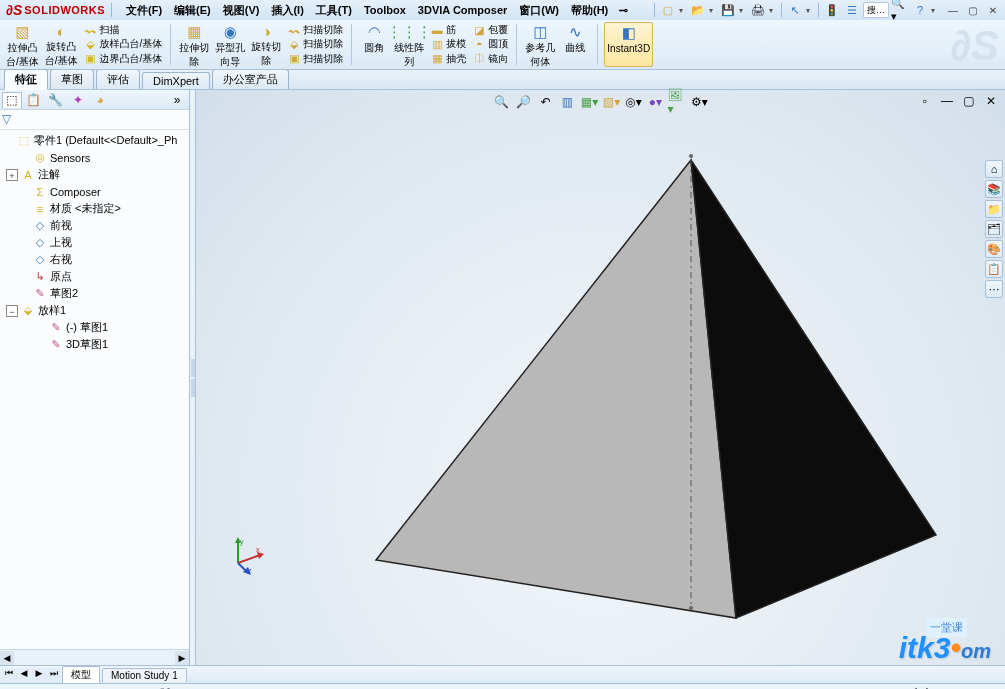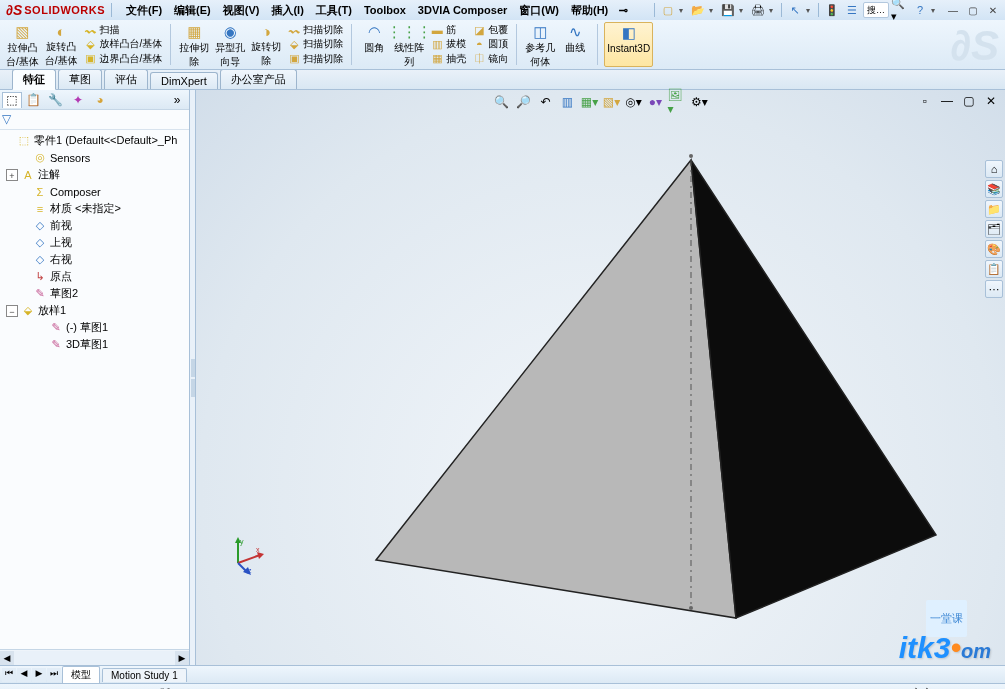--- a/index.html
+++ b/index.html
@@ -23,21 +23,21 @@
 .rbtn { display: flex; flex-direction: column; align-items: center; justify-content: flex-start; padding: 1px 2px; cursor: pointer; border-radius: 2px; min-width: 24px; }
 .rbtn.big { min-width: 32px; }
 .rbtn.selected { background: linear-gradient(#fff3d1, #fde6a2); border: 1px solid #d9b35c; }
 .rbtn .ric { width: 20px; height: 18px; display: flex; align-items: center; justify-content: center; font-size: 15px; }
 .rbtn .rlab { font-size: 10px; line-height: 14px; text-align: center; white-space: pre-line; }
 .rcol { display: flex; flex-direction: column; justify-content: space-between; padding: 1px 0; }
 .rline { display: flex; align-items: center; gap: 2px; font-size: 10px; height: 15px; cursor: pointer; padding: 0 2px; }
 .rline .sic { width: 14px; height: 14px; display: flex; align-items: center; justify-content: center; font-size: 11px; }
 .ds-bg { position: absolute; right: 6px; top: 2px; font-size: 42px; font-style: italic; font-weight: bold; color: #d4e2ee; }
 
-.tabs-row { height: 20px; background: linear-gradient(#e9f1f9, #d9e7f3); border-bottom: 1px solid #a8c0d8; display: flex; align-items: flex-end; padding-left: 12px; }
+.tabs-row { height: 20px; background: linear-gradient(#e9f1f9, #d9e7f3); border-bottom: 1px solid #a8c0d8; display: flex; align-items: flex-end; padding-left: 4px; }
 .tab { padding: 2px 10px; border: 1px solid #9db5cd; border-bottom: none; margin-right: 2px; background: linear-gradient(#f0f6fc,#dce9f4); font-size: 11px; border-radius: 3px 3px 0 0; cursor: pointer; }
 .tab.active { background: #fafdff; border-bottom: 1px solid #fafdff; position: relative; top: 1px; font-weight: bold; }
 
 .workspace { display: flex; height: 575px; }
 .side-panel { width: 190px; background: #fafcfe; border-right: 1px solid #a8c0d8; display: flex; flex-direction: column; }
 .side-tabs { height: 20px; display: flex; align-items: center; gap: 2px; padding: 0 2px; background: linear-gradient(#eef6fd,#dce9f4); border-bottom: 1px solid #c5d6e6; }
 .stab { width: 20px; height: 16px; display: flex; align-items: center; justify-content: center; font-size: 12px; cursor: pointer; }
 .stab.active { background: #fff; border: 1px solid #a8c0d8; border-bottom: none; }
 .side-tabs .spacer { flex: 1; }
 .filter-row { height: 20px; border-bottom: 1px solid #d8e3ee; display: flex; align-items: center; padding: 0 2px; }
@@ -69,21 +69,21 @@
 .bottom-tabs { height: 18px; background: linear-gradient(#eef6fd,#dce9f4); border-top: 1px solid #a8c0d8; display: flex; align-items: center; padding-left: 2px; font-size: 10px; }
 .bt-arrow { width: 14px; height: 14px; font-size: 9px; text-align: center; background: #e2edf7; margin-right: 1px; }
 .bt-tab { padding: 1px 8px; border: 1px solid #a8c0d8; border-bottom: none; background: #eef4fa; margin-right: 2px; cursor: pointer; border-radius: 2px 2px 0 0; }
 .bt-tab.active { background: #fff; }
 
 .status-bar { height: 20px; background: linear-gradient(#eef6fd,#dce9f4); border-top: 1px solid #a8c0d8; display: flex; align-items: center; padding: 0 6px; font-size: 11px; }
 .status-bar .sp { flex: 1; }
 .status-bar .sitem { padding: 0 6px; display: flex; align-items: center; gap: 3px; }
 .watermark { position: absolute; right: 14px; bottom: 24px; font-size: 30px; font-weight: bold; font-style: italic; color: #1e90ff; text-shadow: 1px 1px 2px rgba(0,0,0,.15); pointer-events: none; display: flex; align-items: baseline; }
 .watermark .om { font-size: 20px; color: #2a7ad6; }
-.wm-sub { position: absolute; right: 38px; bottom: 52px; font-size: 11px; color: #3b86d4; background: #dff0ff; padding: 11px 4px; border-radius: 2px; }
+.wm-sub { position: absolute; right: 38px; bottom: 52px; font-size: 11px; color: #3b86d4; background: #dff0ff; padding: 2px 4px; border-radius: 2px; }
 
 .ic-cube { color: #d2a63e; }
 .ic-green { color: #46a147; }
 .ic-blue { color: #3576c2; }
 .ic-pink { color: #c55b93; }
 .ic-red { color: #c24545; }
 .ic-y { color: #d6b428; }
 </style>
 </head>
 <body>

